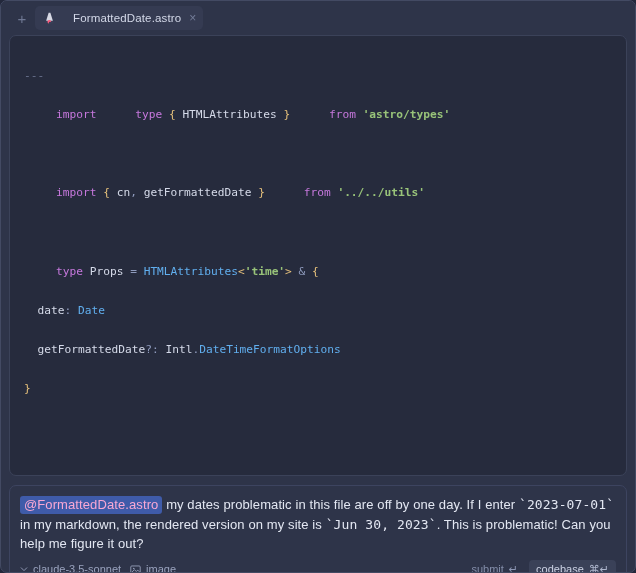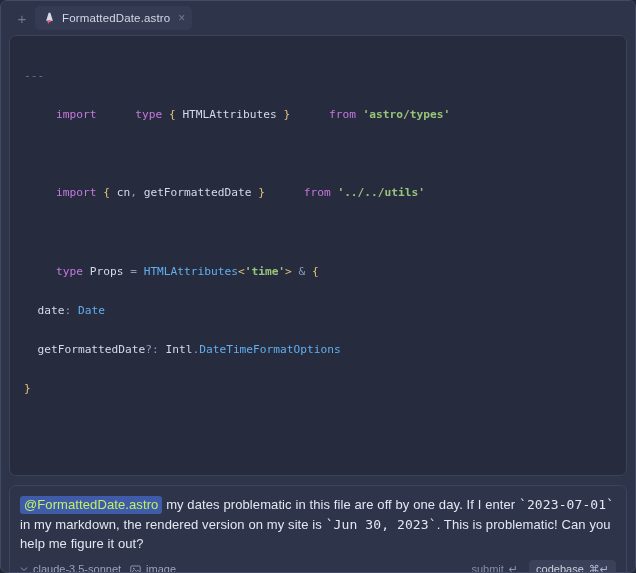--- a/index.html
+++ b/index.html
@@ -68,20 +68,21 @@
     width: 13px;
     height: 13px;
     display: block;
     flex: 0 0 13px;
   }
   .tab-title {
     font-size: 11.5px;
     color: #d3d8e8;
     letter-spacing: .15px;
     white-space: nowrap;
+    margin-left: 11px;
   }
   .tab-close {
     font-size: 12px;
     line-height: 1;
     color: #737c98;
     padding-left: 2px;
     cursor: pointer;
     user-select: none;
   }
 
@@ -139,21 +140,21 @@
     justify-content: space-between;
   }
   .prompt-text {
     font-size: 13px;
     line-height: 19.5px;
     color: #e3e7f2;
     letter-spacing: .1px;
   }
   .mention {
     background: #3f5ba9;
-    color: #bef264;
+    color: #f9a8d4;
     border-radius: 3px;
     padding: 1px 4px 2px;
     white-space: nowrap;
   }
   .tick { font-family: "DejaVu Sans Mono", "Liberation Mono", monospace; }
 
   .prompt-footer {
     display: flex;
     align-items: center;
     justify-content: space-between;

